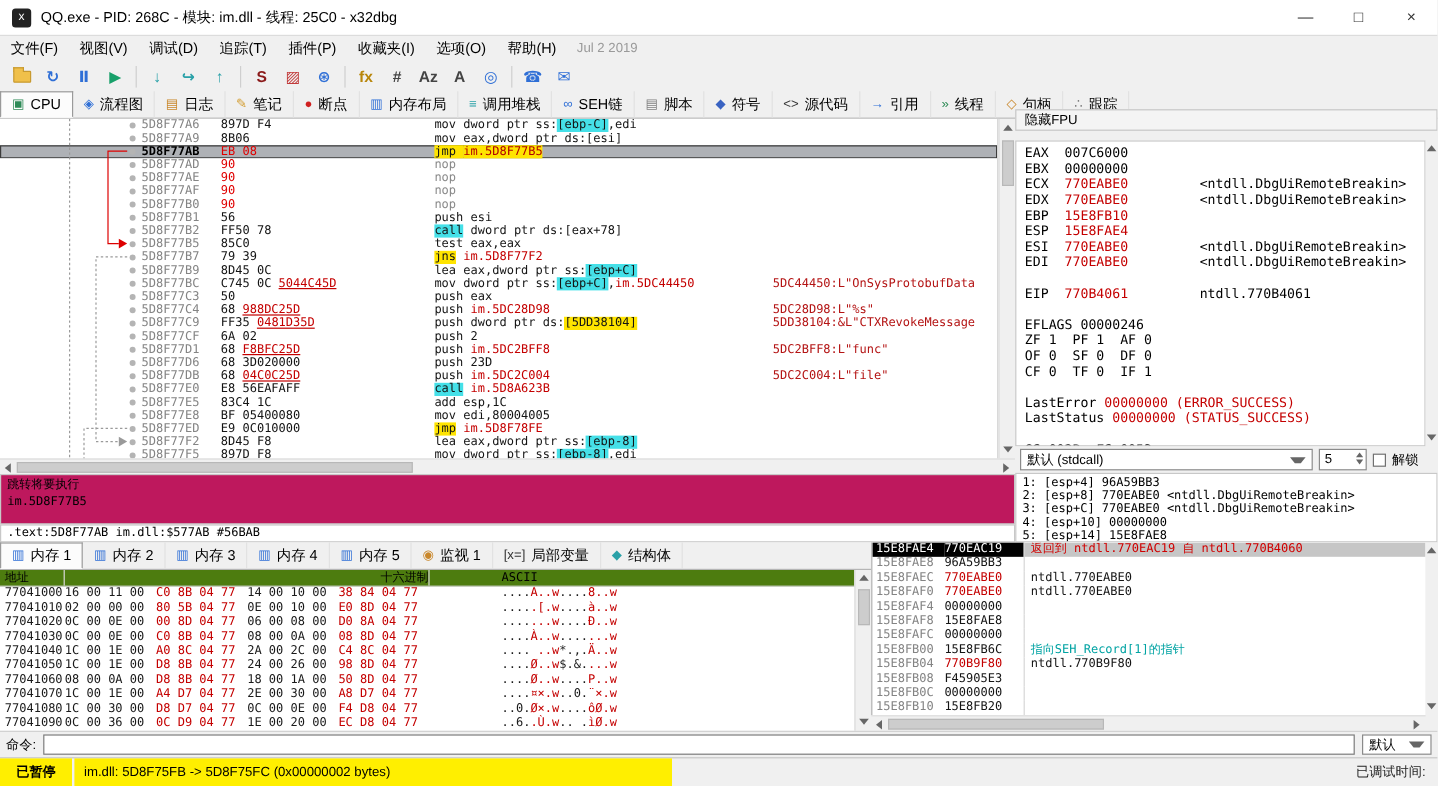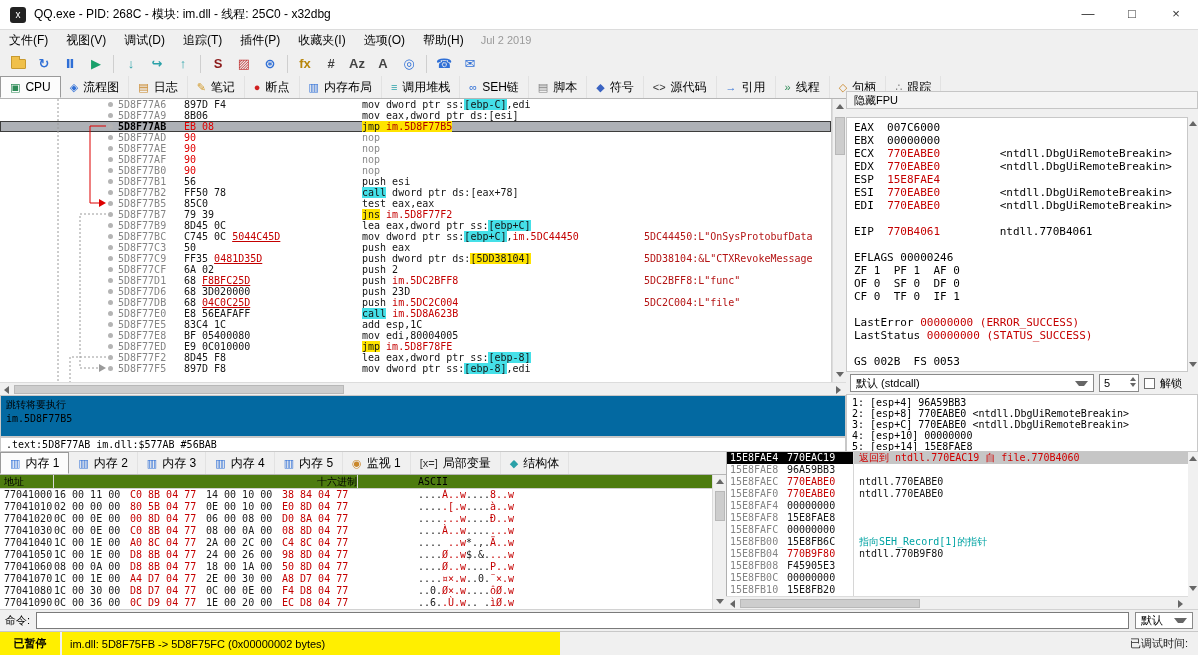--- a/index.html
+++ b/index.html
@@ -50,21 +50,21 @@
 .jmpsvg{position:absolute;left:0;top:99px;pointer-events:none;z-index:3}
 
 .sb{background:#f0f0f0;position:absolute}
 .sb-btn{position:absolute;width:0;height:0}
 .tri-up{border-left:4px solid transparent;border-right:4px solid transparent;border-bottom:5px solid #666}
 .tri-down{border-left:4px solid transparent;border-right:4px solid transparent;border-top:5px solid #666}
 .tri-left{border-top:4px solid transparent;border-bottom:4px solid transparent;border-right:5px solid #666}
 .tri-right{border-top:4px solid transparent;border-bottom:4px solid transparent;border-left:5px solid #666}
 .thumb{position:absolute;background:#cdcdcd;border:1px solid #b8b8b8}
 
-.infobox{left:0;top:395px;width:846px;height:42px;background:#0369a1;border:1px solid #c8c8c8;font:10px/14px "DejaVu Sans Mono",monospace;padding:2px 5px}
+.infobox{left:0;top:395px;width:846px;height:42px;background:#be185d;border:1px solid #c8c8c8;font:10px/14px "DejaVu Sans Mono",monospace;padding:2px 5px}
 .statusline{left:0;top:437px;width:846px;height:15px;background:#fff;border:1px solid #c8c8c8;font:10px/13px "DejaVu Sans Mono",monospace;padding:0 5px}
 
 .regshdr{left:846px;top:91px;width:352px;height:18px;background:#f4f4f4;border:1px solid #c6c6c6;font-size:11px;line-height:15px;padding:1px 7px}
 .reglines{left:846px;top:117px;width:342px;height:255px;background:#fff;border:1px solid #c8c8c8;padding:3px 0 0 7px;font:11px/13px "DejaVu Sans Mono",monospace;overflow:hidden}
 .rline{height:13px;white-space:pre}
 .regsb{left:1188px;top:117px;width:10px;height:255px;background:#f0f0f0}
 .callconv{left:846px;top:372px;width:352px;height:22px;display:flex;align-items:center;gap:5px;padding:0 4px;background:#f0f0f0}
 .combo{height:18px;background:#fff;border:1px solid #8a8a8a;font-size:11px;display:flex;align-items:center;padding:0 5px;white-space:nowrap}
 .combo-arr{margin-left:auto;padding-left:5px}
 .spin{width:40px;height:18px;background:#fff;border:1px solid #8a8a8a;font-size:11px;display:flex;align-items:center;padding:0 4px;position:relative}
@@ -264,20 +264,21 @@
       <div class="drow"><span class="g"><span class="d-dot"></span></span><span class="ca">5D8F77AE</span><span class="cb"><span class="tk tp">90</span></span><span class="ci"><span class="tk tgy">nop</span></span><span class="cc"></span></div>
       <div class="drow"><span class="g"><span class="d-dot"></span></span><span class="ca">5D8F77AF</span><span class="cb"><span class="tk tp">90</span></span><span class="ci"><span class="tk tgy">nop</span></span><span class="cc"></span></div>
       <div class="drow"><span class="g"><span class="d-dot"></span></span><span class="ca">5D8F77B0</span><span class="cb"><span class="tk tp">90</span></span><span class="ci"><span class="tk tgy">nop</span></span><span class="cc"></span></div>
       <div class="drow"><span class="g"><span class="d-dot"></span></span><span class="ca">5D8F77B1</span><span class="cb"><span class="tk">56</span></span><span class="ci"><span class="tk">push esi</span></span><span class="cc"></span></div>
       <div class="drow"><span class="g"><span class="d-dot"></span></span><span class="ca">5D8F77B2</span><span class="cb"><span class="tk">FF50 78</span></span><span class="ci"><span class="tk tcy">call</span><span class="tk"> dword ptr ds:[eax+78]</span></span><span class="cc"></span></div>
       <div class="drow"><span class="g"><span class="d-dot"></span></span><span class="ca">5D8F77B5</span><span class="cb"><span class="tk">85C0</span></span><span class="ci"><span class="tk">test eax,eax</span></span><span class="cc"></span></div>
       <div class="drow"><span class="g"><span class="d-dot"></span></span><span class="ca">5D8F77B7</span><span class="cb"><span class="tk">79 39</span></span><span class="ci"><span class="tk tyl">jns</span><span class="tk"> </span><span class="tk tr">im.5D8F77F2</span></span><span class="cc"></span></div>
       <div class="drow"><span class="g"><span class="d-dot"></span></span><span class="ca">5D8F77B9</span><span class="cb"><span class="tk">8D45 0C</span></span><span class="ci"><span class="tk">lea eax,dword ptr ss:</span><span class="tk tcy">[ebp+C]</span></span><span class="cc"></span></div>
       <div class="drow"><span class="g"><span class="d-dot"></span></span><span class="ca">5D8F77BC</span><span class="cb"><span class="tk">C745 0C </span><span class="tk trl">5044C45D</span></span><span class="ci"><span class="tk">mov dword ptr ss:</span><span class="tk tcy">[ebp+C]</span><span class="tk">,</span><span class="tk tr">im.5DC44450</span></span><span class="cc">5DC44450:L"OnSysProtobufData</span></div>
       <div class="drow"><span class="g"><span class="d-dot"></span></span><span class="ca">5D8F77C3</span><span class="cb"><span class="tk">50</span></span><span class="ci"><span class="tk">push eax</span></span><span class="cc"></span></div>
+      <div class="drow"><span class="g"><span class="d-dot"></span></span><span class="ca">5D8F77C4</span><span class="cb"><span class="tk">68 </span><span class="tk trl">988DC25D</span></span><span class="ci"><span class="tk">push </span><span class="tk tr">im.5DC28D98</span></span><span class="cc">5DC28D98:L"%s"</span></div>
       <div class="drow"><span class="g"><span class="d-dot"></span></span><span class="ca">5D8F77C9</span><span class="cb"><span class="tk">FF35 </span><span class="tk trl">0481D35D</span></span><span class="ci"><span class="tk">push dword ptr ds:</span><span class="tk tyl">[5DD38104]</span></span><span class="cc">5DD38104:&amp;L"CTXRevokeMessage</span></div>
       <div class="drow"><span class="g"><span class="d-dot"></span></span><span class="ca">5D8F77CF</span><span class="cb"><span class="tk">6A 02</span></span><span class="ci"><span class="tk">push 2</span></span><span class="cc"></span></div>
       <div class="drow"><span class="g"><span class="d-dot"></span></span><span class="ca">5D8F77D1</span><span class="cb"><span class="tk">68 </span><span class="tk trl">F8BFC25D</span></span><span class="ci"><span class="tk">push </span><span class="tk tr">im.5DC2BFF8</span></span><span class="cc">5DC2BFF8:L"func"</span></div>
       <div class="drow"><span class="g"><span class="d-dot"></span></span><span class="ca">5D8F77D6</span><span class="cb"><span class="tk">68 3D020000</span></span><span class="ci"><span class="tk">push 23D</span></span><span class="cc"></span></div>
       <div class="drow"><span class="g"><span class="d-dot"></span></span><span class="ca">5D8F77DB</span><span class="cb"><span class="tk">68 </span><span class="tk trl">04C0C25D</span></span><span class="ci"><span class="tk">push </span><span class="tk tr">im.5DC2C004</span></span><span class="cc">5DC2C004:L"file"</span></div>
       <div class="drow"><span class="g"><span class="d-dot"></span></span><span class="ca">5D8F77E0</span><span class="cb"><span class="tk">E8 56EAFAFF</span></span><span class="ci"><span class="tk tcy">call</span><span class="tk"> </span><span class="tk tr">im.5D8A623B</span></span><span class="cc"></span></div>
       <div class="drow"><span class="g"><span class="d-dot"></span></span><span class="ca">5D8F77E5</span><span class="cb"><span class="tk">83C4 1C</span></span><span class="ci"><span class="tk">add esp,1C</span></span><span class="cc"></span></div>
       <div class="drow"><span class="g"><span class="d-dot"></span></span><span class="ca">5D8F77E8</span><span class="cb"><span class="tk">BF 05400080</span></span><span class="ci"><span class="tk">mov edi,80004005</span></span><span class="cc"></span></div>
       <div class="drow"><span class="g"><span class="d-dot"></span></span><span class="ca">5D8F77ED</span><span class="cb"><span class="tk">E9 0C010000</span></span><span class="ci"><span class="tk tyl">jmp</span><span class="tk"> </span><span class="tk tr">im.5D8F78FE</span></span><span class="cc"></span></div>
       <div class="drow"><span class="g"><span class="d-dot"></span></span><span class="ca">5D8F77F2</span><span class="cb"><span class="tk">8D45 F8</span></span><span class="ci"><span class="tk">lea eax,dword ptr ss:</span><span class="tk tcy">[ebp-8]</span></span><span class="cc"></span></div>
@@ -310,20 +311,21 @@
   <div>im.5D8F77B5</div>
 </div>
 <div class="abs statusline">.text:5D8F77AB im.dll:$577AB #56BAB</div>
 
 <div class="abs regshdr">隐藏FPU</div>
 <div class="abs reglines" id="reg-lines">
     <div class="rline"><span class="tk">EAX  007C6000</span></div>
     <div class="rline"><span class="tk">EBX  00000000</span></div>
     <div class="rline"><span class="tk">ECX  </span><span class="tk tr">770EABE0</span><span class="tk">         </span><span class="tk">&lt;ntdll.DbgUiRemoteBreakin&gt;</span></div>
     <div class="rline"><span class="tk">EDX  </span><span class="tk tr">770EABE0</span><span class="tk">         </span><span class="tk">&lt;ntdll.DbgUiRemoteBreakin&gt;</span></div>
+    <div class="rline"><span class="tk">EBP  </span><span class="tk tr">15E8FB10</span></div>
     <div class="rline"><span class="tk">ESP  </span><span class="tk tr">15E8FAE4</span></div>
     <div class="rline"><span class="tk">ESI  </span><span class="tk tr">770EABE0</span><span class="tk">         </span><span class="tk">&lt;ntdll.DbgUiRemoteBreakin&gt;</span></div>
     <div class="rline"><span class="tk">EDI  </span><span class="tk tr">770EABE0</span><span class="tk">         </span><span class="tk">&lt;ntdll.DbgUiRemoteBreakin&gt;</span></div>
     <div class="rline"></div>
     <div class="rline"><span class="tk">EIP  </span><span class="tk tr">770B4061</span><span class="tk">         </span><span class="tk">ntdll.770B4061</span></div>
     <div class="rline"></div>
     <div class="rline"><span class="tk">EFLAGS 00000246</span></div>
     <div class="rline"><span class="tk">ZF 1  PF 1  AF 0</span></div>
     <div class="rline"><span class="tk">OF 0  SF 0  DF 0</span></div>
     <div class="rline"><span class="tk">CF 0  TF 0  IF 1</span></div>
@@ -411,21 +413,21 @@
     <div class="mrow"><span class="da">77041080</span><span class="hg">1C 00 30 00</span><span class="hg r">D8 D7 04 77</span><span class="hg">0C 00 0E 00</span><span class="hg r">F4 D8 04 77</span><span class="ascgrp"><span class="ag">..0.</span><span class="ag r">Ø×.w</span><span class="ag">....</span><span class="ag r">ôØ.w</span></span></div>
     <div class="mrow"><span class="da">77041090</span><span class="hg">0C 00 36 00</span><span class="hg r">0C D9 04 77</span><span class="hg">1E 00 20 00</span><span class="hg r">EC D8 04 77</span><span class="ascgrp"><span class="ag">..6.</span><span class="ag r">.Ù.w</span><span class="ag">.. .</span><span class="ag r">ìØ.w</span></span></div>
   </div>
 <div class="abs sb" style="left:712px;top:475px;width:14px;height:134px;border-left:1px solid #dcdcdc">
   <div class="sb-btn tri-up" style="left:3px;top:4px"></div>
   <div class="thumb" style="left:2px;top:16px;width:10px;height:30px"></div>
   <div class="sb-btn tri-down" style="left:3px;top:124px"></div>
 </div>
 
 <div class="abs stack" id="stack-rows">
-    <div class="srow cur"><span class="sa">15E8FAE4</span><span class="sv">770EAC19</span><span class="sc red">返回到 ntdll.770EAC19 自 file.770B4060</span></div>
+    <div class="srow cur"><span class="sa">15E8FAE4</span><span class="sv">770EAC19</span><span class="sc red">返回到 ntdll.770EAC19 自 ntdll.770B4060</span></div>
     <div class="srow"><span class="sa">15E8FAE8</span><span class="sv">96A59BB3</span><span class="sc"></span></div>
     <div class="srow"><span class="sa">15E8FAEC</span><span class="sv r">770EABE0</span><span class="sc">ntdll.770EABE0</span></div>
     <div class="srow"><span class="sa">15E8FAF0</span><span class="sv r">770EABE0</span><span class="sc">ntdll.770EABE0</span></div>
     <div class="srow"><span class="sa">15E8FAF4</span><span class="sv">00000000</span><span class="sc"></span></div>
     <div class="srow"><span class="sa">15E8FAF8</span><span class="sv">15E8FAE8</span><span class="sc"></span></div>
     <div class="srow"><span class="sa">15E8FAFC</span><span class="sv">00000000</span><span class="sc"></span></div>
     <div class="srow"><span class="sa">15E8FB00</span><span class="sv">15E8FB6C</span><span class="sc cyan">指向SEH_Record[1]的指针</span></div>
     <div class="srow"><span class="sa">15E8FB04</span><span class="sv r">770B9F80</span><span class="sc">ntdll.770B9F80</span></div>
     <div class="srow"><span class="sa">15E8FB08</span><span class="sv">F45905E3</span><span class="sc"></span></div>
     <div class="srow"><span class="sa">15E8FB0C</span><span class="sv">00000000</span><span class="sc"></span></div>

